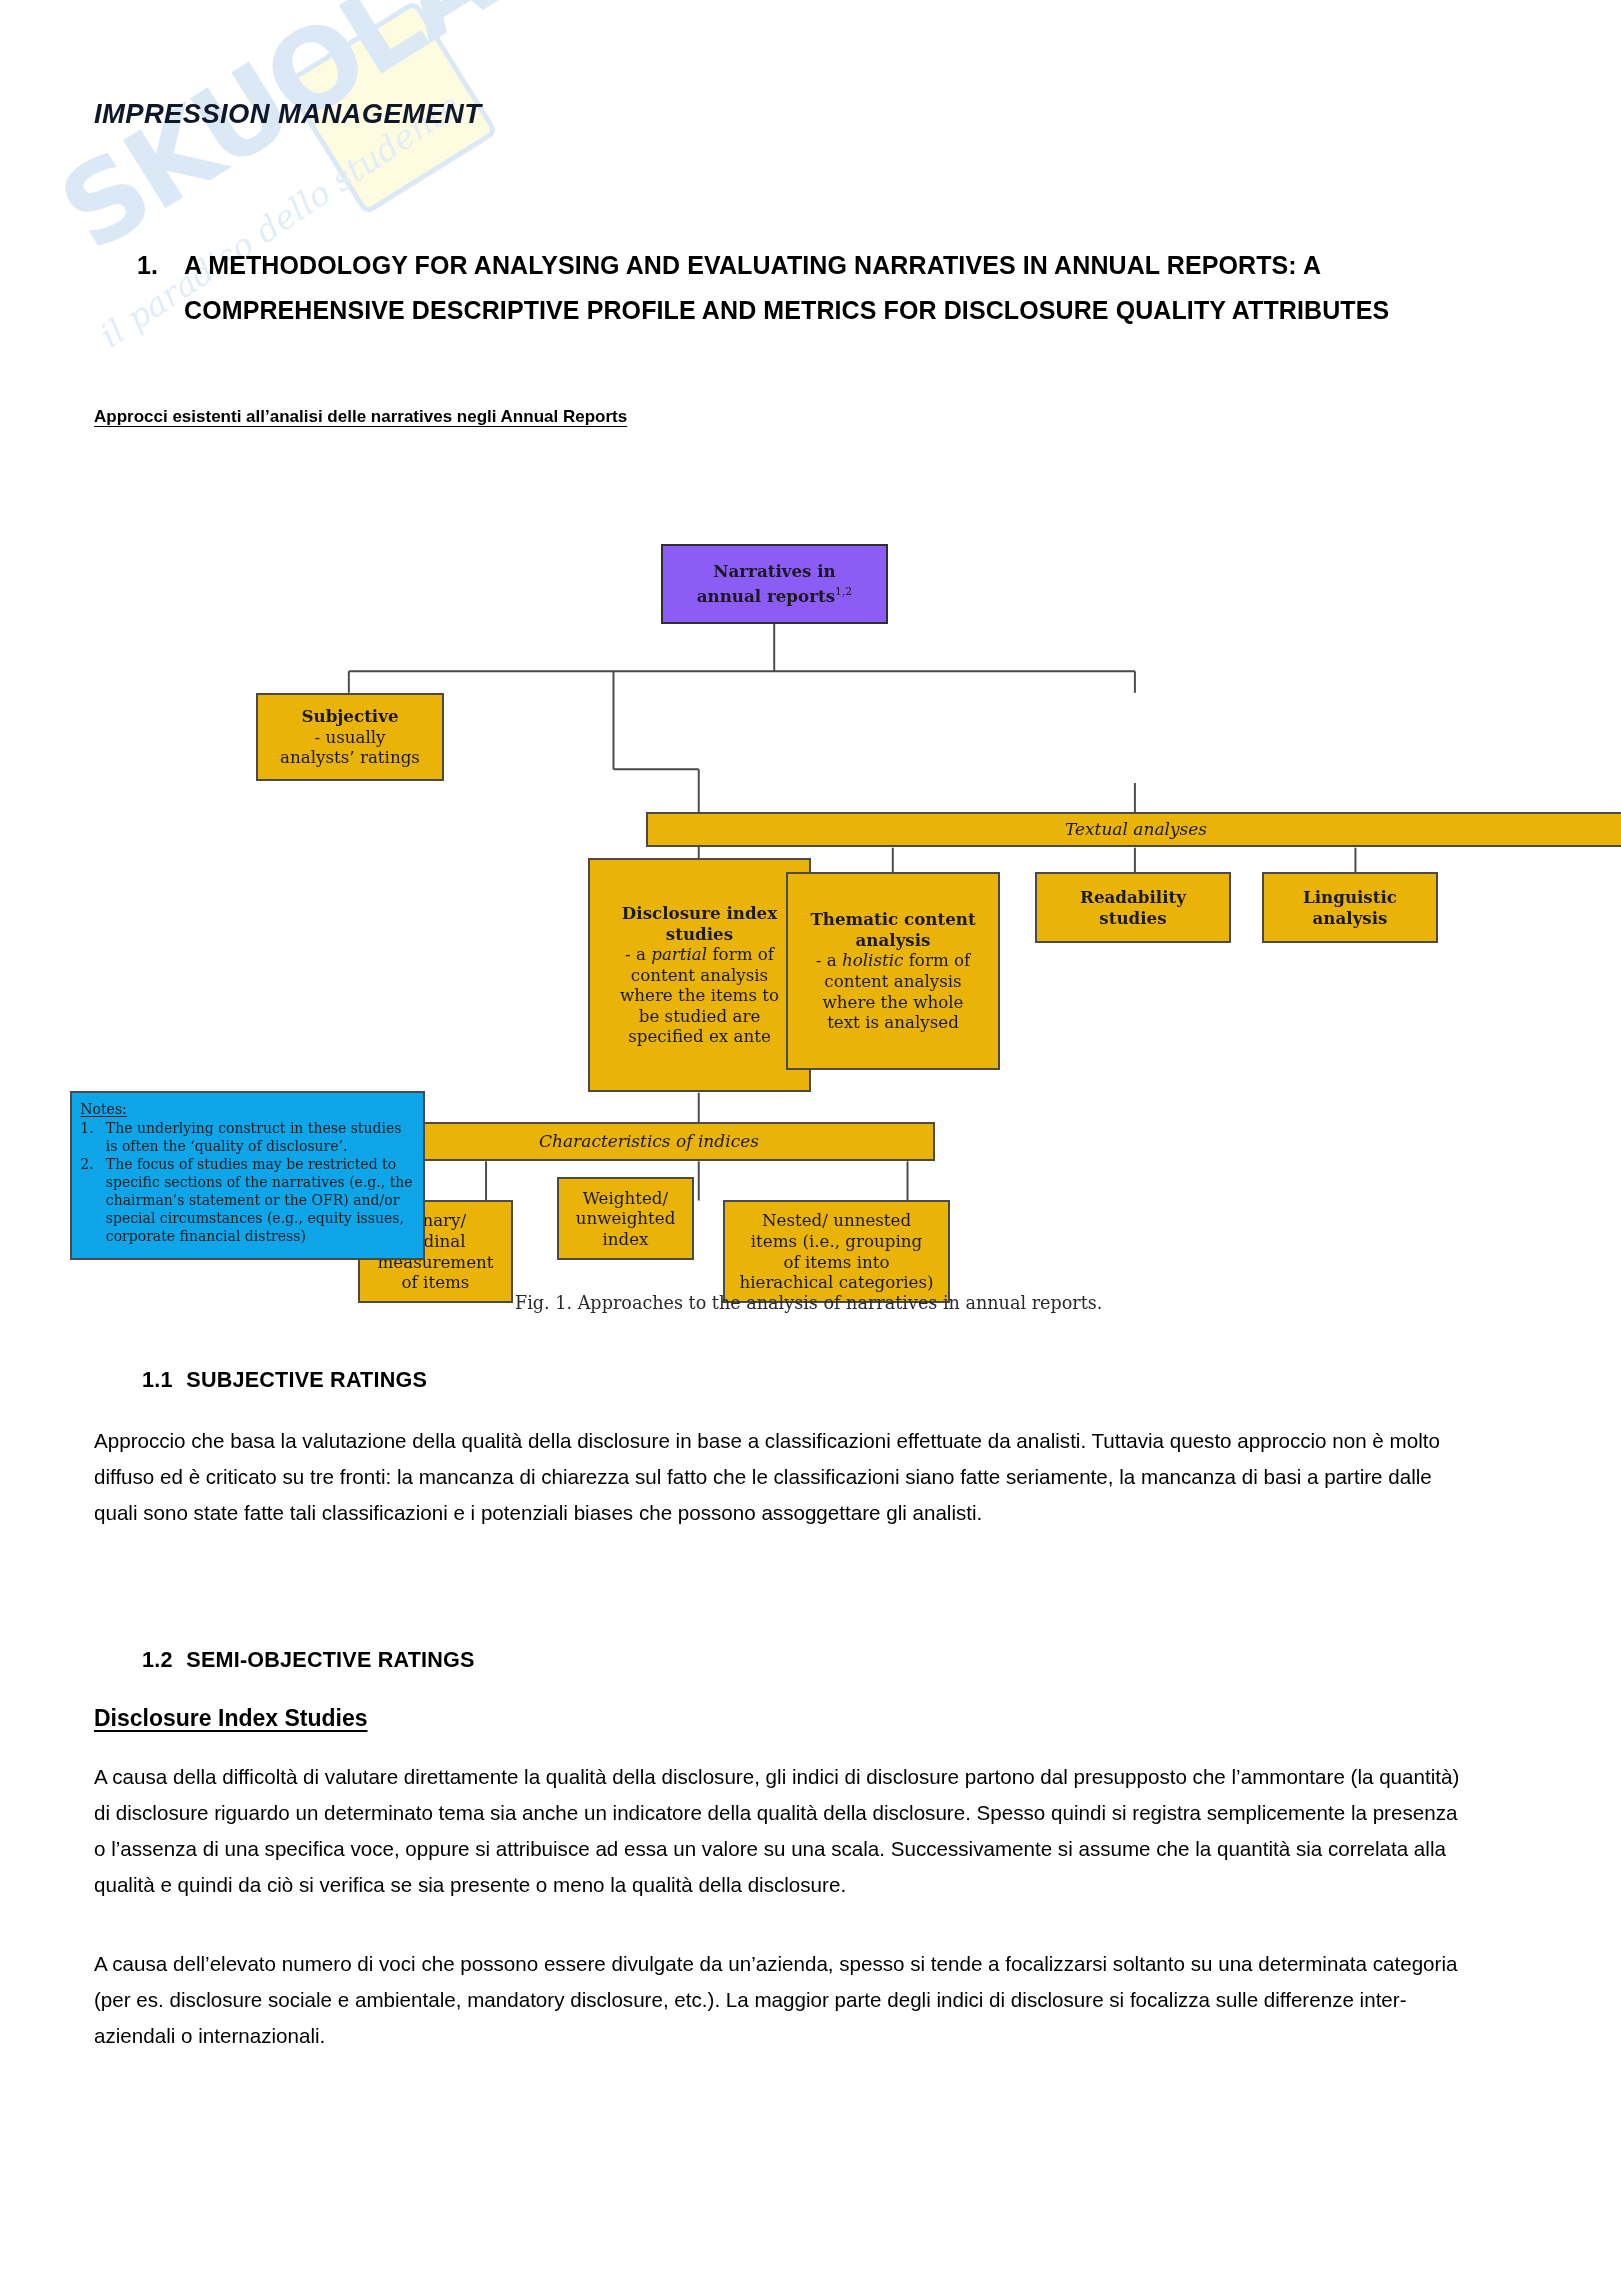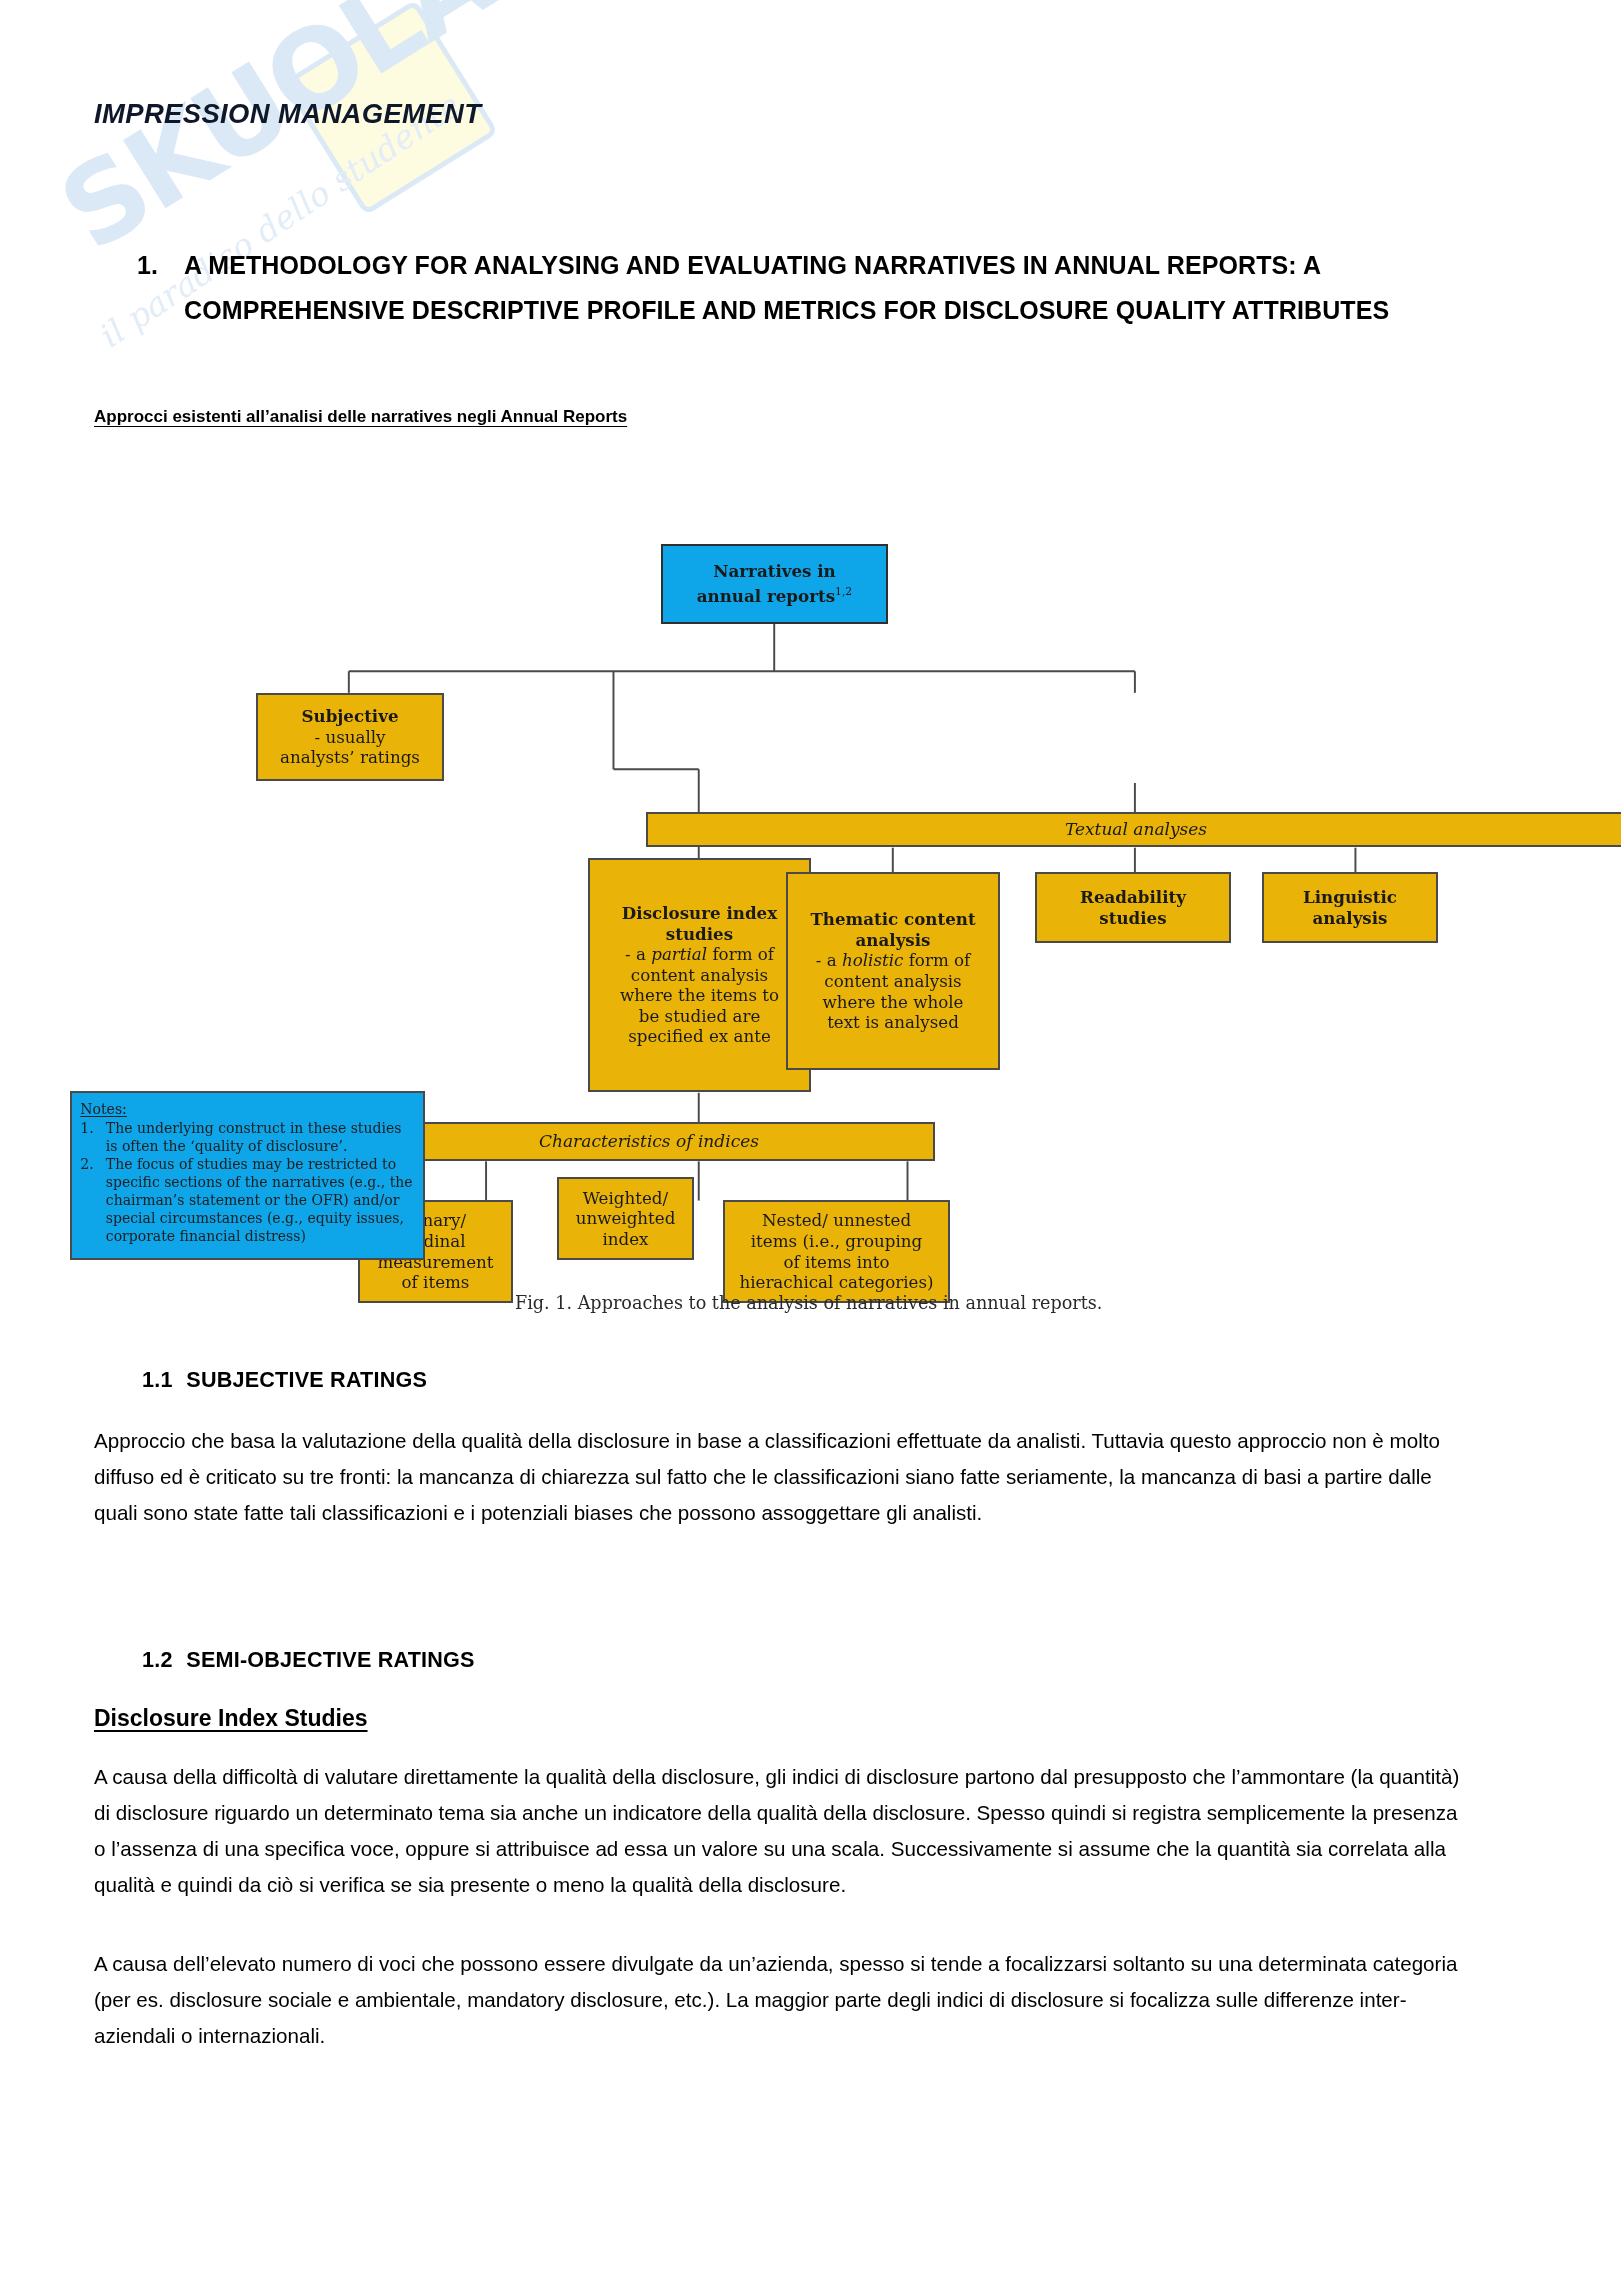--- a/index.html
+++ b/index.html
@@ -165,21 +165,21 @@
     line-height: 20.6px;
     text-align: center;
     color: #1a1a1a;
     display: flex;
     align-items: center;
     justify-content: center;
     padding: 2.9px 4.9px;
   }
   .node b { font-weight: bold; }
   .node i { font-style: italic; }
-  .node.gray { background: #0ea5e9; border-color: #2f2f2f; }
+  .node.gray { background: #8b5cf6; border-color: #2f2f2f; }
   .node.bar { font-style: italic; font-size: 17px; }
   .node-inner { width: 100%; }
 
   .fig-caption {
     position: absolute;
     left: 421px;
     top: 769px;
     font-family: "DejaVu Serif", serif;
     font-size: 17.6px;
     color: #2a2a2a;

